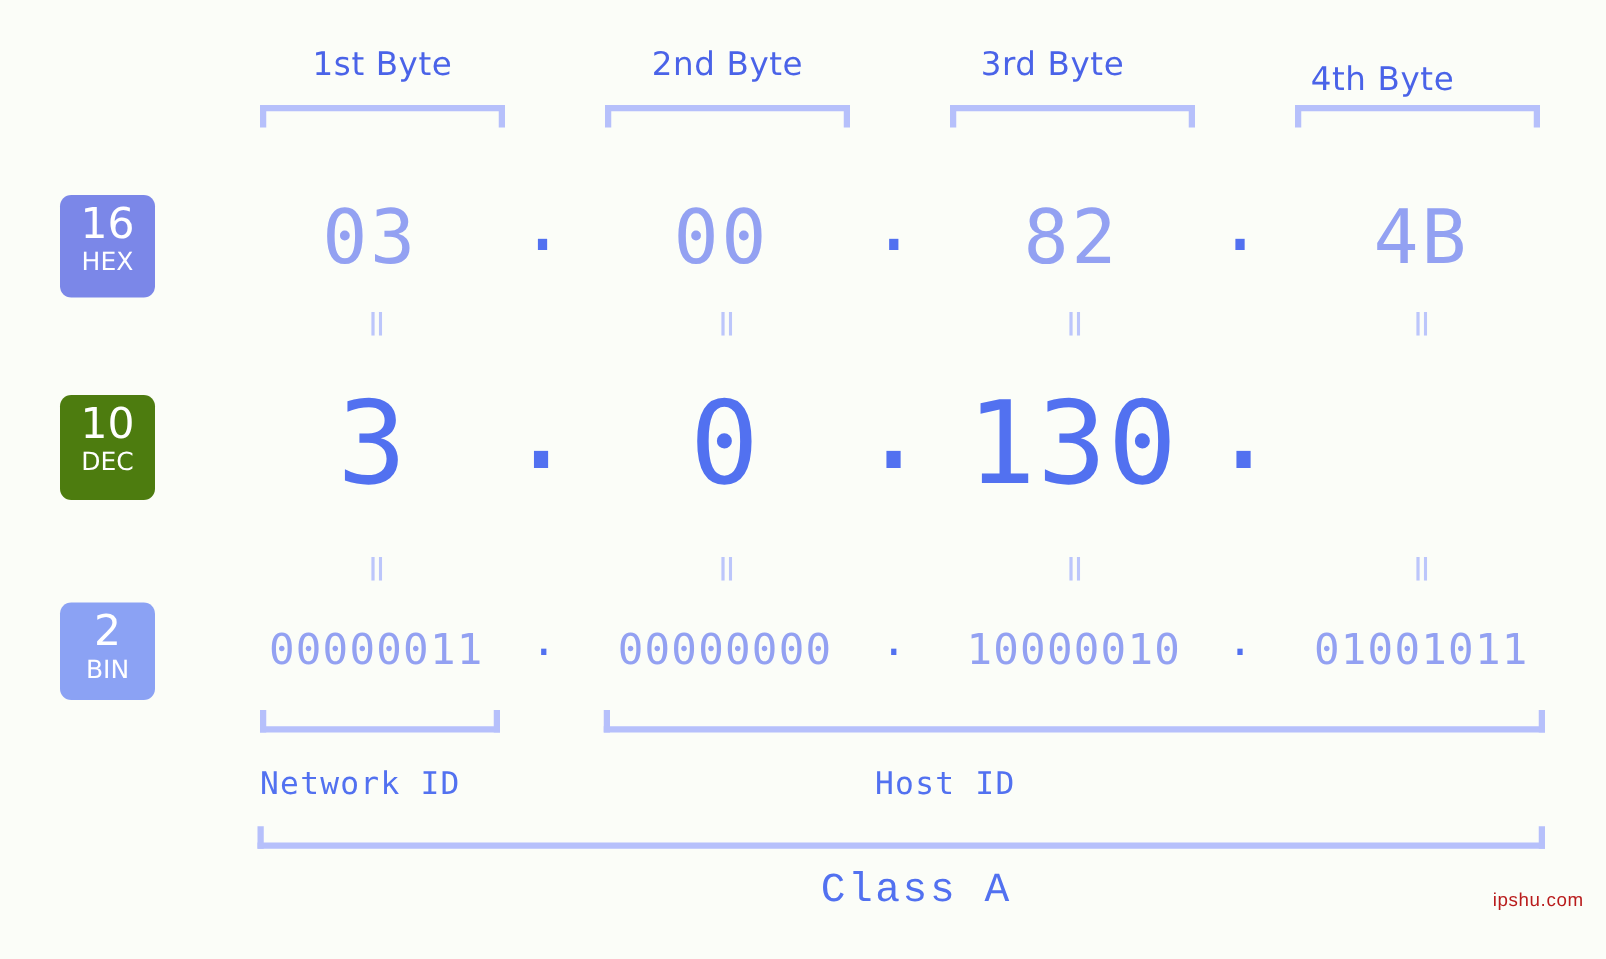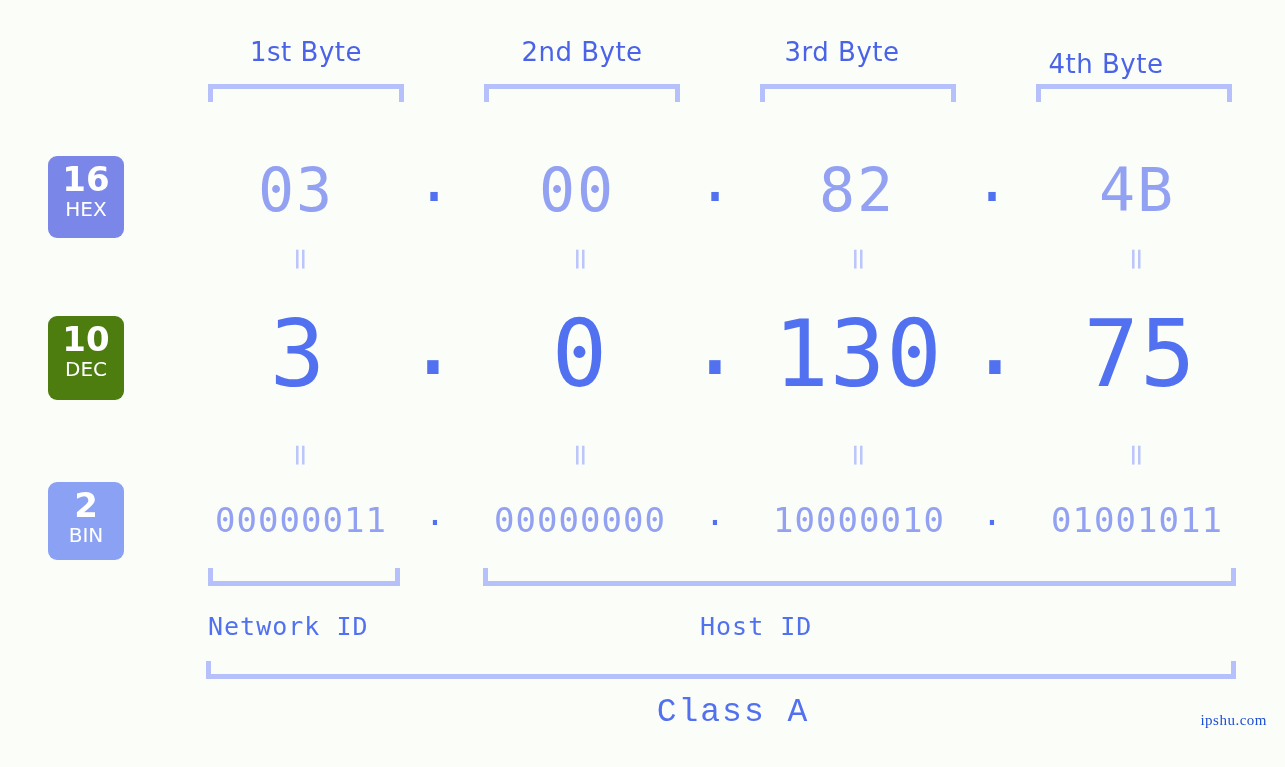--- a/index.html
+++ b/index.html
@@ -64,21 +64,21 @@
     text-align: center;
     color: #ffffff;
     font-family: "DejaVu Sans", sans-serif;
     box-sizing: border-box;
     padding-top: 5px;
   }
   .badge .num {
     display: block;
     font-size: 34px;
     line-height: 36px;
-    font-weight: 700;
+    font-weight: 400;
   }
   .badge .lab {
     display: block;
     font-size: 20px;
     line-height: 24px;
     font-weight: 400;
   }
   .badge-hex { top: 156px; height: 82px; background: #7b87e8; }
   .badge-dec { top: 316px; height: 84px; background: #4d7c0f; }
   .badge-bin { top: 482px; height: 78px; background: #8ba2f4; }
@@ -168,23 +168,23 @@
     color: #5271f0;
     white-space: nowrap;
     letter-spacing: 2px;
   }
 
   
   .watermark {
     position: absolute;
     right: 18px;
     top: 712px;
-    font-family: Liberation Serif, serif;
+    font-family: Liberation Sans, sans-serif;
     font-size: 15px;
-    color: #1d4ed8;
+    color: #b91c1c;
     letter-spacing: 0.5px;
   }
 </style>
 </head>
 <body>
 
 <div class="stage">
 
   <div class="byte-label" style="left:208px; width:196px;">1st Byte</div>
   <div class="byte-label" style="left:484px; width:196px;">2nd Byte</div>
@@ -216,21 +216,20 @@
   <div class="badge badge-dec">
     <span class="num">10</span>
     <span class="lab">DEC</span>
   </div>
   <div class="cell dec-cell" style="left:200px; width:196px;">3</div>
   <div class="dot dot-dec" style="left:402px; width:62px;">.</div>
   <div class="cell dec-cell" style="left:482px; width:196px;">0</div>
   <div class="dot dot-dec" style="left:684px; width:62px;">.</div>
   <div class="cell dec-cell" style="left:758px; width:200px;">130</div>
   <div class="dot dot-dec" style="left:964px; width:62px;">.</div>
-  <div class="cell dec-cell" style="left:1042px; width:196px;">75</div>
 
   <div class="eq eq-row2" style="left:286px;">=</div>
   <div class="eq eq-row2" style="left:566px;">=</div>
   <div class="eq eq-row2" style="left:844px;">=</div>
   <div class="eq eq-row2" style="left:1122px;">=</div>
 
   <div class="badge badge-bin">
     <span class="num">2</span>
     <span class="lab">BIN</span>
   </div>

